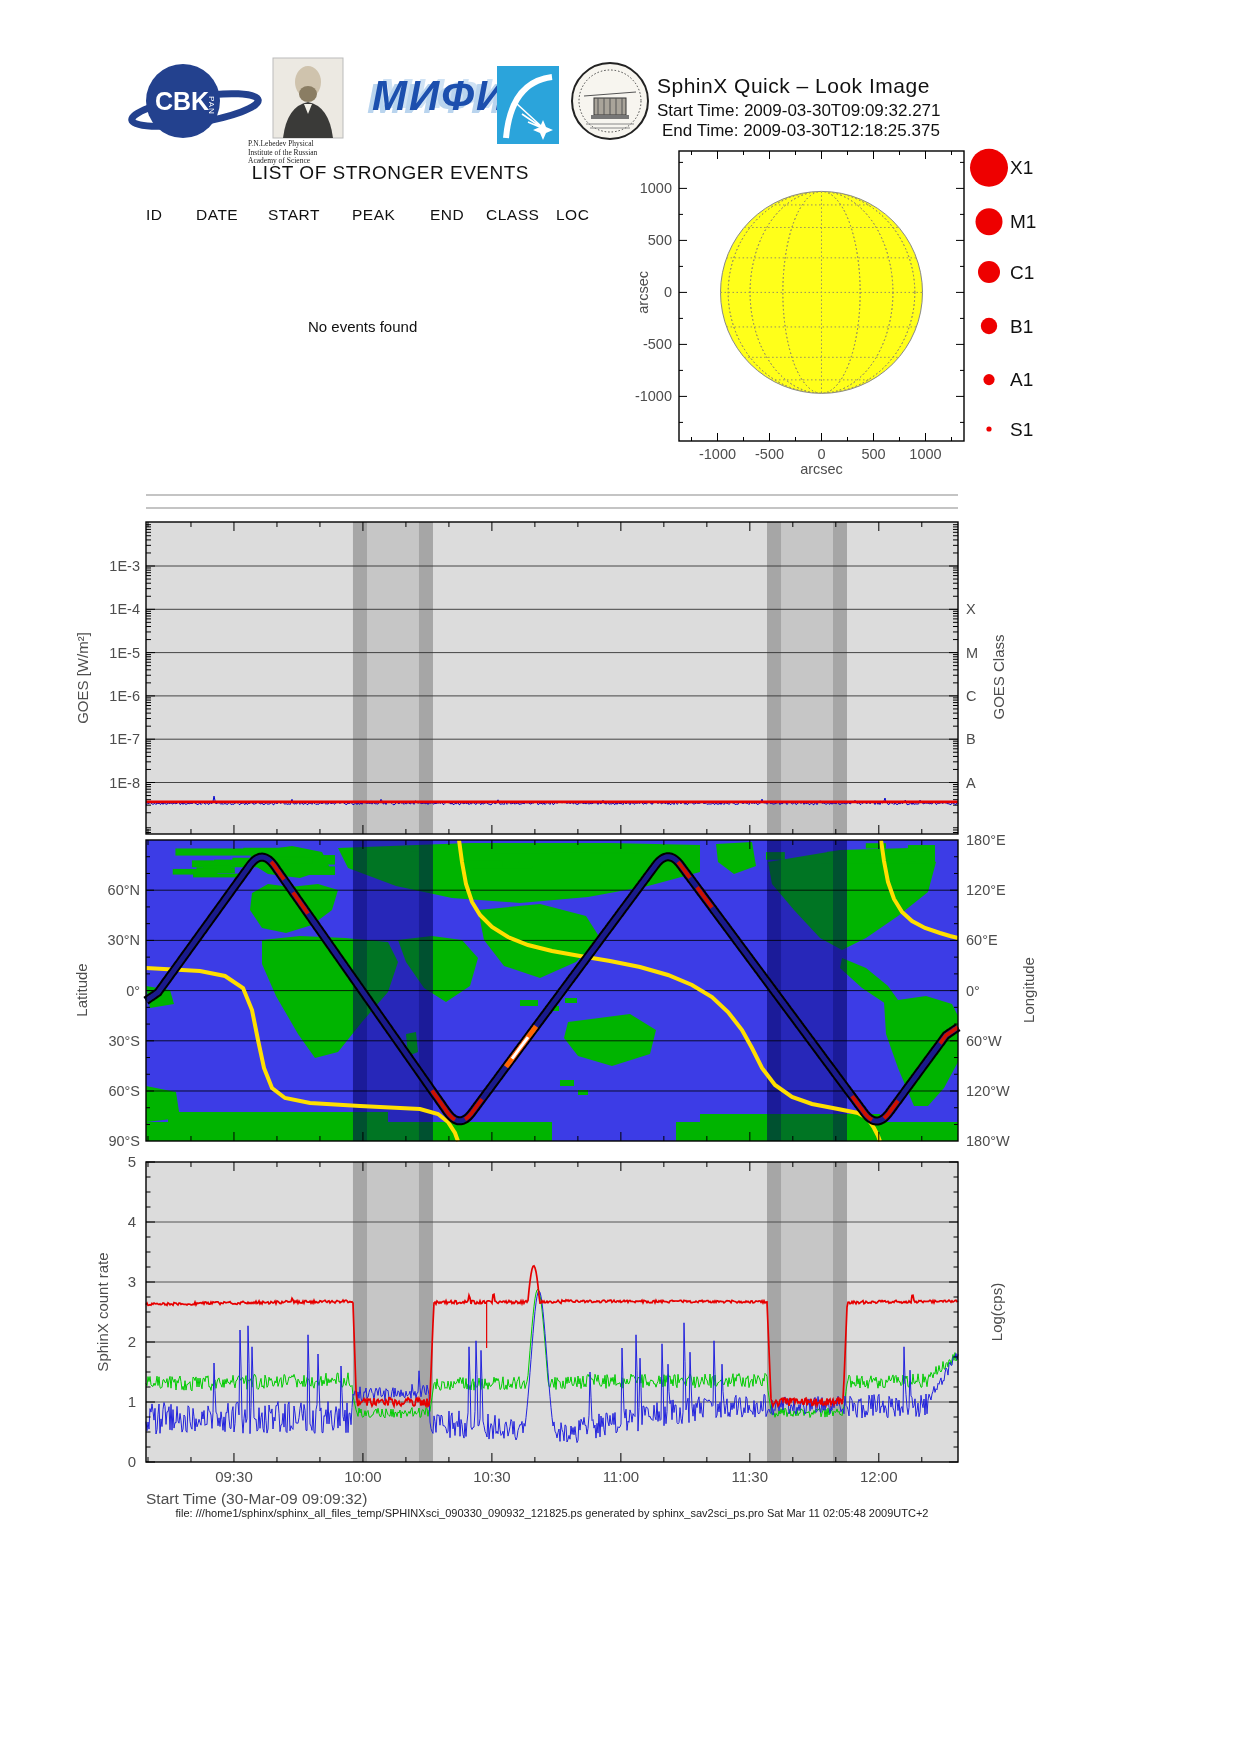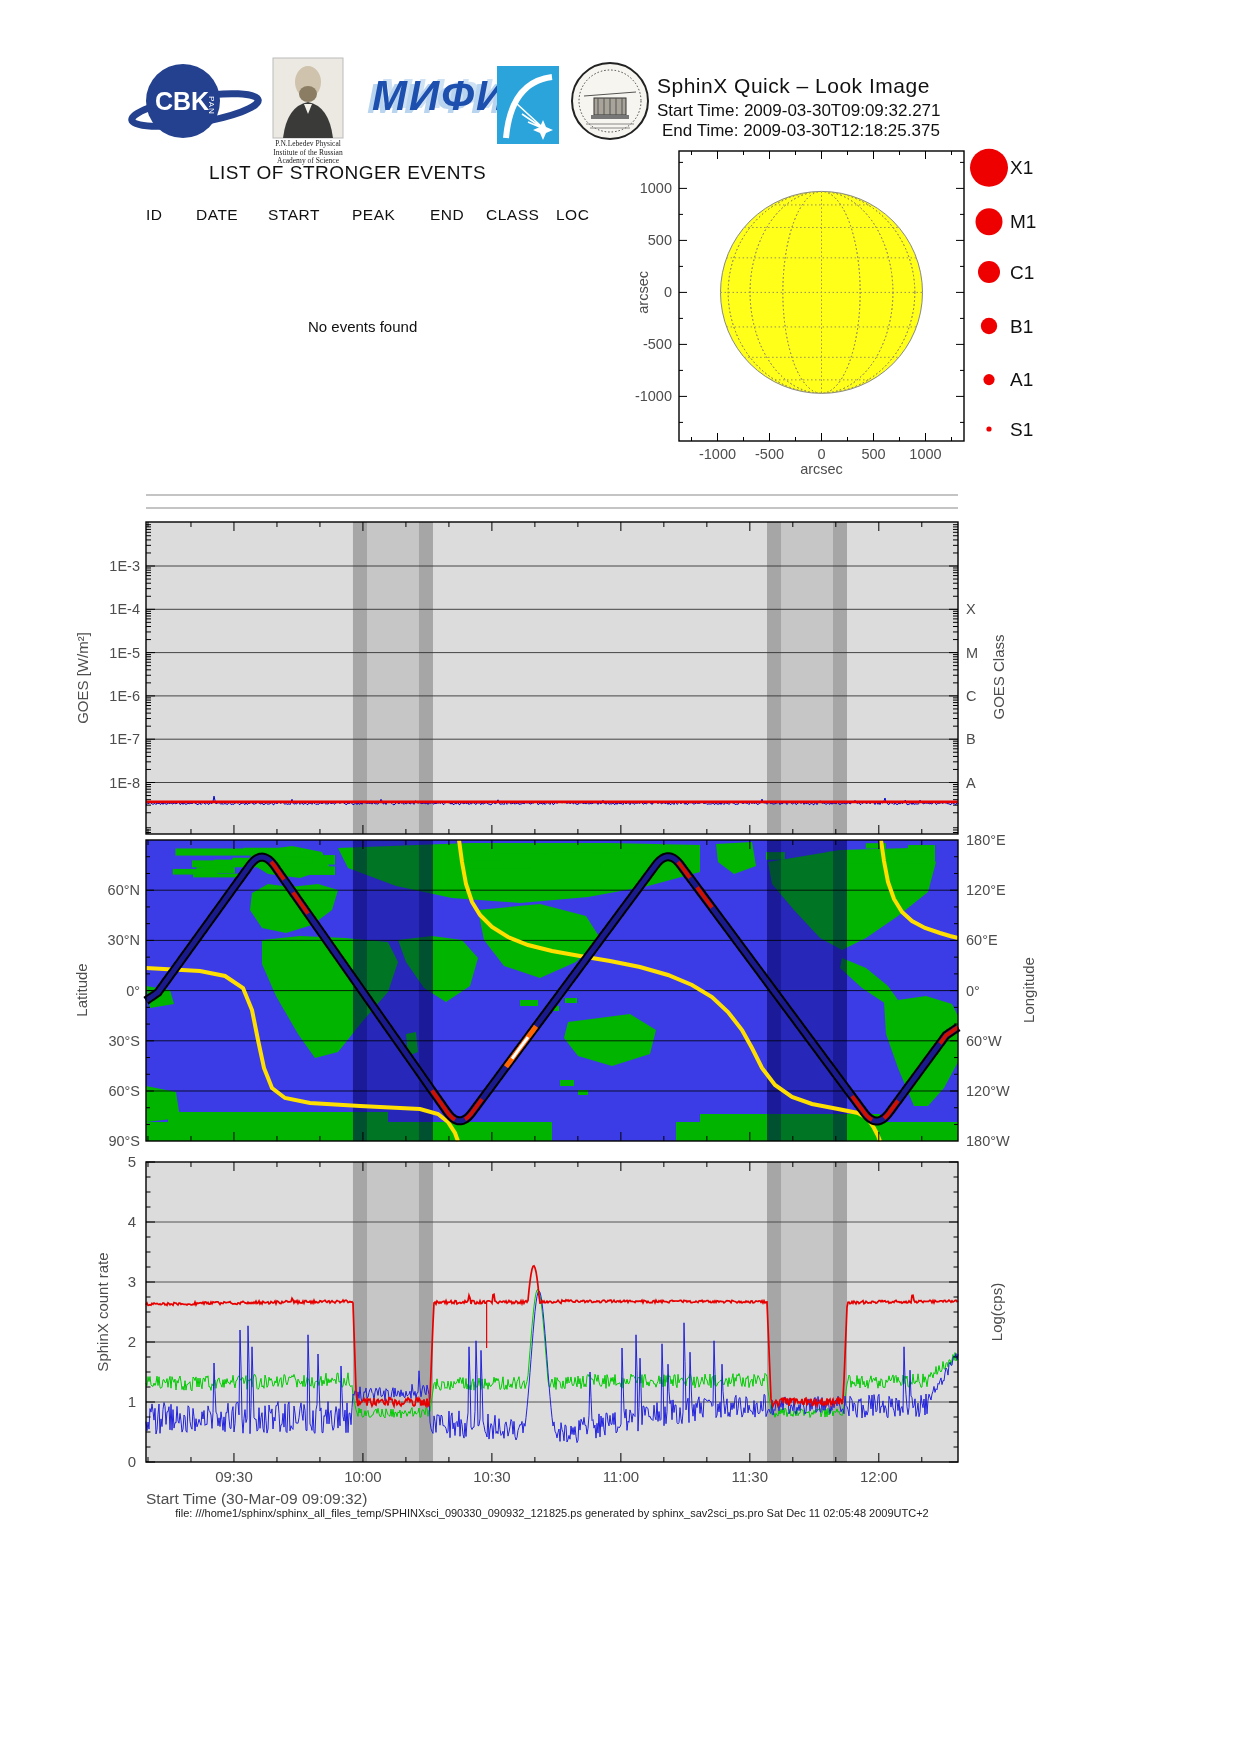--- a/index.html
+++ b/index.html
@@ -6,21 +6,21 @@
   body{width:1240px;height:1754px;position:relative;background:#fff;
        font-family:"Liberation Sans",sans-serif;color:#111;overflow:hidden}
   .abs{position:absolute}
   .hdr-title{font-size:21px;color:#111;letter-spacing:.5px}
   .hdr-time{font-size:17px;color:#111}
   .ev-title{font-size:19px;letter-spacing:.5px}
   .ev-col{font-size:15.5px;letter-spacing:.5px}
   .ev-empty{font-size:15px}
   .xlabel{font-size:15.5px;color:#4d4d4d;text-align:left}
   .footer{font-size:11px;color:#222;text-align:center}
-  .cap{font-size:7.5px;line-height:8.5px;text-align:center;font-family:"Liberation Serif",serif;color:#222}
+  .cap{font-size:7.5px;line-height:8.5px;text-align:left;font-family:"Liberation Serif",serif;color:#222}
   .mephi{font-size:42px;font-style:italic;font-weight:800;color:#1c4fae;letter-spacing:2px;
          text-shadow:-5px 3px 0 #b9d4ee, 5px -2px 0 #cfe2f4}
   svg{position:absolute;overflow:visible}
 </style>
 </head>
 <body>
 
 <svg class="abs" style="left:125px;top:60px" width="140" height="85" viewBox="0 0 140 85">
   <ellipse cx="70" cy="50" rx="64" ry="13" fill="none" stroke="#23418e" stroke-width="7" transform="rotate(-9 70 50)"></ellipse>
   <circle cx="58" cy="41" r="37" fill="#23418e"></circle>
@@ -57,21 +57,21 @@
   <rect x="24" y="38" width="32" height="17" fill="#a9a49a" stroke="#333"></rect>
   <path d="M28,38 V55 M34,38 V55 M40,38 V55 M46,38 V55 M52,38 V55" stroke="#555" stroke-width="1"></path>
   <rect x="21" y="55" width="38" height="4" fill="#777"></rect>
   <path d="M16,64 H64 M20,68 H60" stroke="#888" stroke-width="1"></path>
 </svg>
 
 <div class="abs hdr-title" style="left:657px;top:74px">SphinX Quick – Look Image</div>
 <div class="abs hdr-time" style="left:657px;top:101px">Start Time: 2009-03-30T09:09:32.271</div>
 <div class="abs hdr-time" style="left:662px;top:121px">End Time: 2009-03-30T12:18:25.375</div>
 
-<div class="abs ev-title" style="left:209px;top:162px;width:320px;text-align:left">LIST OF STRONGER EVENTS</div>
+<div class="abs ev-title" style="left:209px;top:162px;width:320px;text-align:right">LIST OF STRONGER EVENTS</div>
 <div>
   <span class="abs ev-col" style="left:146px;top:206px">ID</span>
   <span class="abs ev-col" style="left:196px;top:206px">DATE</span>
   <span class="abs ev-col" style="left:268px;top:206px">START</span>
   <span class="abs ev-col" style="left:352px;top:206px">PEAK</span>
   <span class="abs ev-col" style="left:430px;top:206px">END</span>
   <span class="abs ev-col" style="left:486px;top:206px">CLASS</span>
   <span class="abs ev-col" style="left:556px;top:206px">LOC</span>
 </div>
 <div class="abs ev-empty" style="left:308px;top:318px;width:200px;text-align:left">No events found</div>
@@ -670,13 +670,13 @@
       <text x="136" y="1347" fill="#4d4d4d" font-size="15" text-anchor="end">2</text>
       <text x="136" y="1287" fill="#4d4d4d" font-size="15" text-anchor="end">3</text>
       <text x="136" y="1227" fill="#4d4d4d" font-size="15" text-anchor="end">4</text>
       <text x="136" y="1167" fill="#4d4d4d" font-size="15" text-anchor="end">5</text>
       <text x="108" y="1312" fill="#4d4d4d" font-size="15" text-anchor="middle" transform="rotate(-90 108 1312)">SphinX count rate</text>
       <text x="1002" y="1312" fill="#4d4d4d" font-size="15" text-anchor="middle" transform="rotate(-90 1002 1312)">Log(cps)</text>
     </g>
   </svg>
 
 <div class="abs xlabel" style="left:146px;top:1490px;width:812px">Start Time (30-Mar-09 09:09:32)</div>
-<div class="abs footer" style="left:146px;top:1507px;width:812px">file: ///home1/sphinx/sphinx_all_files_temp/SPHINXsci_090330_090932_121825.ps generated by sphinx_sav2sci_ps.pro Sat Dec 11 02:05:48 2009UTC+2</div>
+<div class="abs footer" style="left:146px;top:1507px;width:812px">file: ///home1/sphinx/sphinx_all_files_temp/SPHINXsci_090330_090932_121825.ps generated by sphinx_sav2sci_ps.pro Sat Mar 11 02:05:48 2009UTC+2</div>
 
 </body></html>

